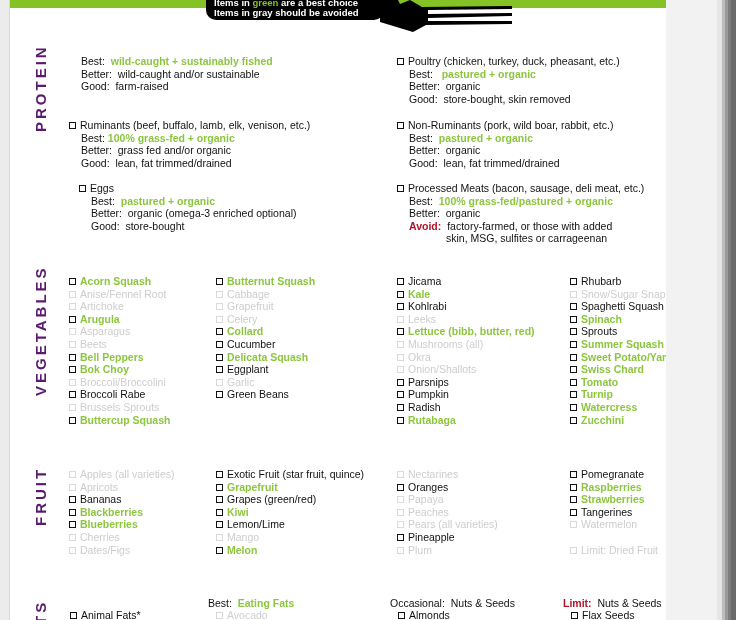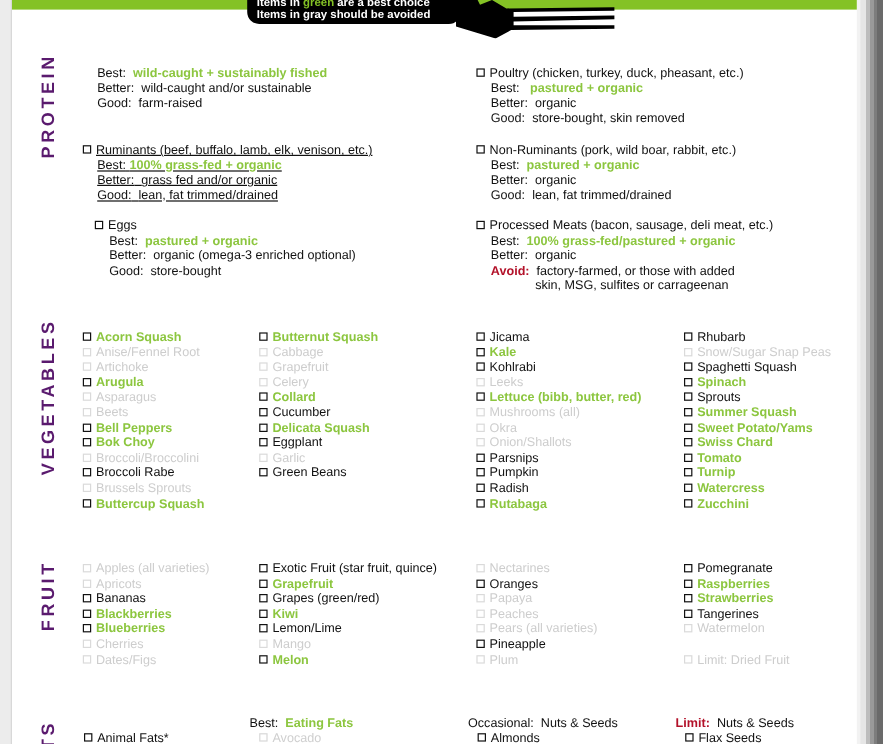--- a/index.html
+++ b/index.html
@@ -3,21 +3,21 @@
 <meta charset="utf-8">
 <style>
   html, body { margin:0; padding:0; }
   body {
     width:736px; height:620px; overflow:hidden; position:relative;
     background:#f2f2f2;
     font-family:"Liberation Sans", sans-serif;
     color:#111;
   }
   .left-gutter { position:absolute; left:0; top:0; width:9px; height:620px; background:#ececec; border-right:1px solid #d8d8d8; }
-  .page { position:absolute; left:10px; top:0; width:656px; height:620px; background:#fff; overflow:hidden;padding-left:48px; }
+  .page { position:absolute; left:10px; top:0; width:656px; height:620px; background:#fff; overflow:hidden; }
   .right-edge { position:absolute; left:717px; top:0; width:19px; height:620px;
     background:linear-gradient(to right,#e6e6e6 0,#e6e6e6 5px,#bdbdbd 5px,#bdbdbd 8px,#9a9a9a 8px,#9a9a9a 11px,#7d7d7d 11px,#7d7d7d 14px,#6a6a6a 14px); }
   .banner { position:absolute; left:0; top:0; width:707px; height:8px; background:#84c225; }
   .legend-box { position:absolute; left:196px; top:-4px; width:178px; height:24px; background:#000;
     border-radius:0 0 10px 10px; color:#fff; font-size:9.5px; line-height:10px; padding:2px 0 0 8px; box-sizing:border-box; font-weight:bold; }
   .legend-box .g { color:#84c225; }
   .section-label { position:absolute; color:#5a1a6e; font-weight:bold; font-size:15px; letter-spacing:3px;
     transform:rotate(-90deg); transform-origin:left top; white-space:nowrap; }
   .txt { position:absolute; font-size:10.5px; line-height:12.6px; white-space:nowrap; }
   .item { position:absolute; font-size:10.5px; line-height:12.6px; white-space:nowrap; }
@@ -62,21 +62,21 @@
     <div class="sub"><span>Good:</span>&nbsp; <span>farm-raised</span></div>
   </div>
 
   <div class="txt" style="left:387px;top:55px;">
     <div><span class="cb"></span><span>Poultry (chicken, turkey, duck, pheasant, etc.)</span></div>
     <div class="sub"><span>Best:</span>&nbsp;&nbsp; <span class="green">pastured + organic</span></div>
     <div class="sub"><span>Better:</span>&nbsp; <span>organic</span></div>
     <div class="sub"><span>Good:</span>&nbsp; <span>store-bought, skin removed</span></div>
   </div>
 
-  <div class="txt" style="left:59px;top:119px;text-decoration:underline;">
+  <div class="txt" style="left:59px;top:119px;">
     <div><span class="cb"></span><span>Ruminants (beef, buffalo, lamb, elk, venison, etc.)</span></div>
     <div class="sub"><span>Best:</span> <span class="green">100% grass-fed + organic</span></div>
     <div class="sub"><span>Better:</span>&nbsp; <span>grass fed and/or organic</span></div>
     <div class="sub"><span>Good:</span>&nbsp; <span>lean, fat trimmed/drained</span></div>
   </div>
 
   <div class="txt" style="left:387px;top:119px;">
     <div><span class="cb"></span><span>Non-Ruminants (pork, wild boar, rabbit, etc.)</span></div>
     <div class="sub"><span>Best:</span>&nbsp; <span class="green">pastured + organic</span></div>
     <div class="sub"><span>Better:</span>&nbsp; <span>organic</span></div>

